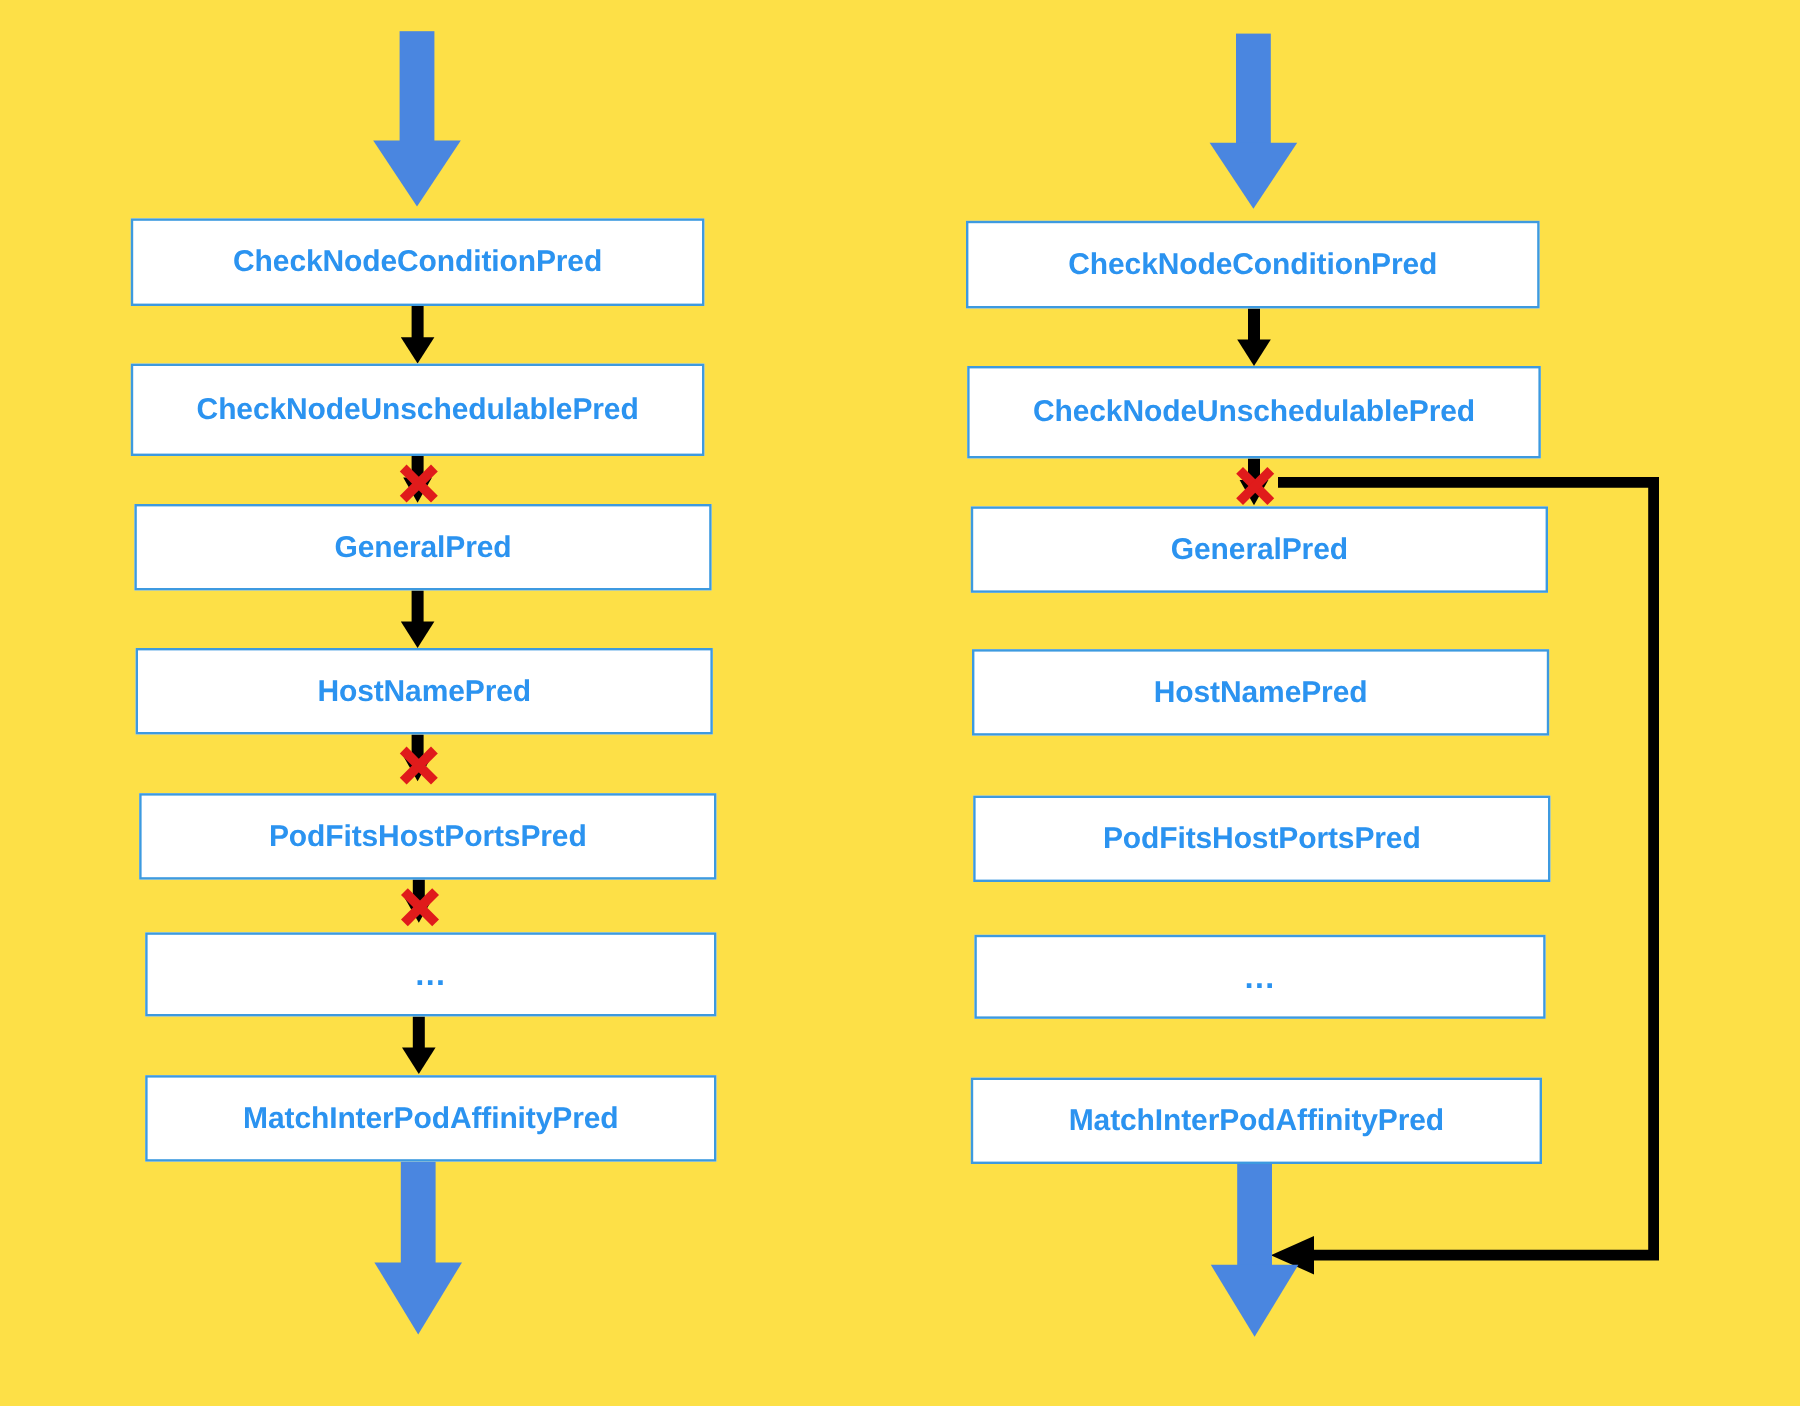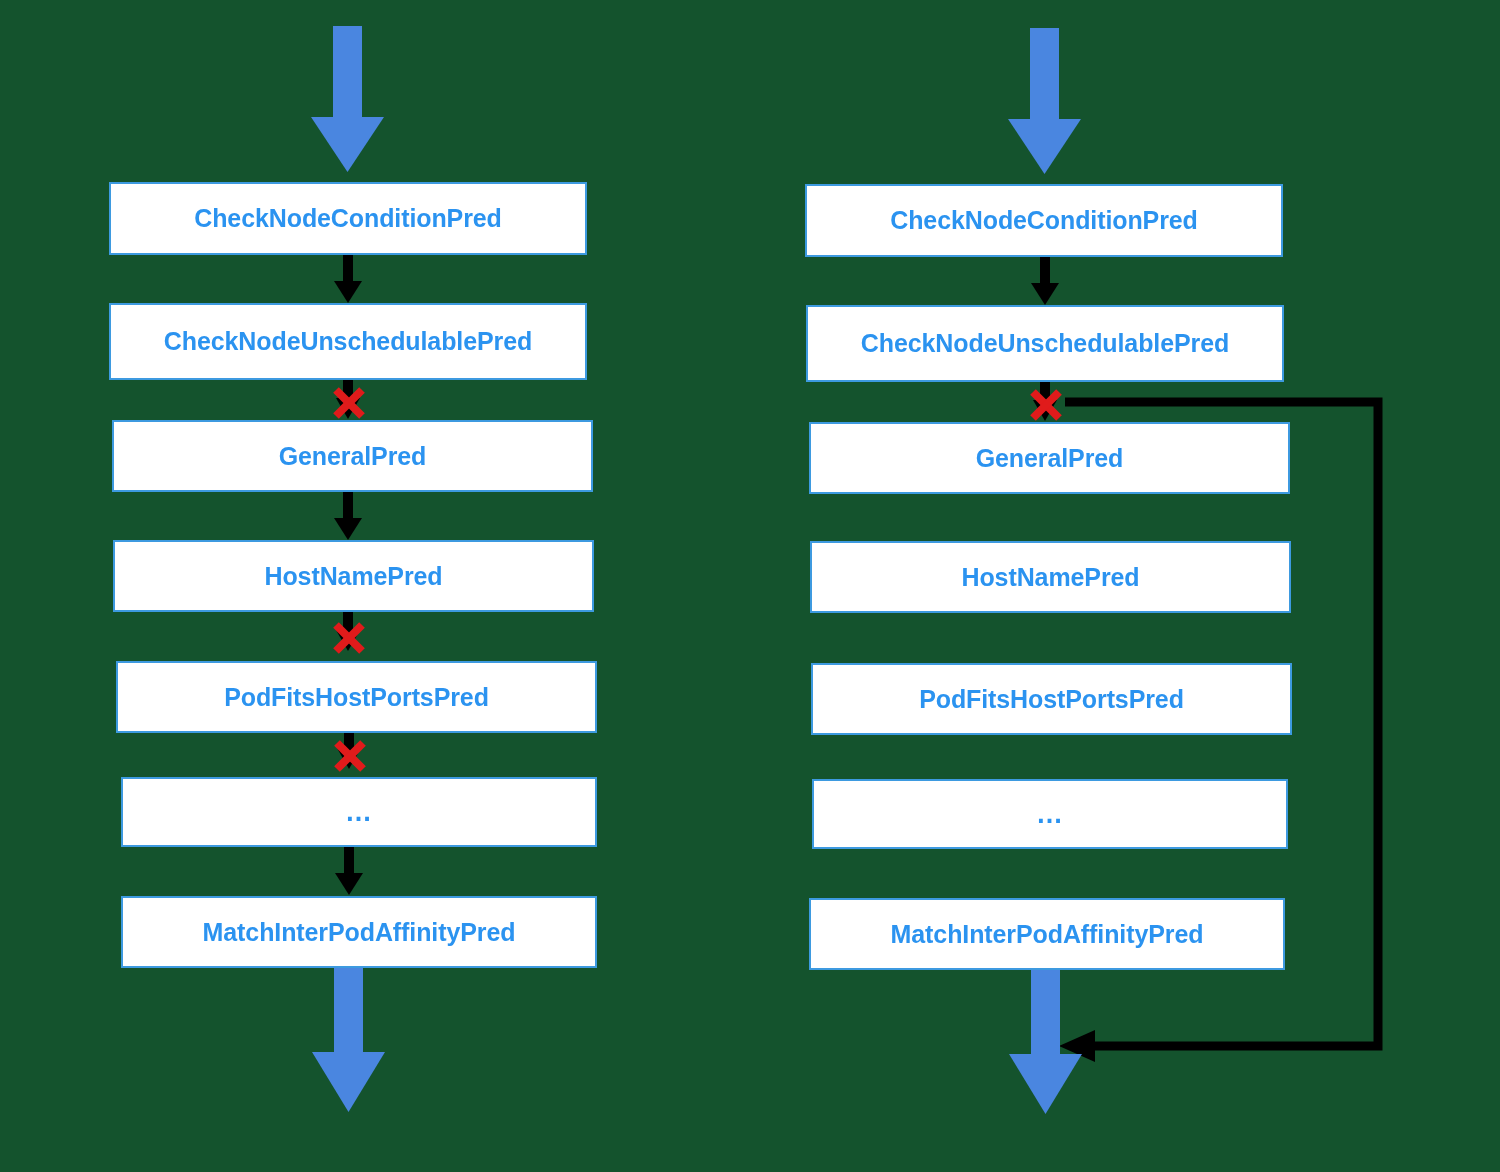--- a/index.html
+++ b/index.html
@@ -4,21 +4,21 @@
 <style>
   html, body {
     margin: 0;
     padding: 0;
     background: #ffffff;
   }
   #stage {
     position: relative;
     width: 1500px;
     height: 1172px;
-    background: #14532d;
+    background: #fde047;
     font-family: "Liberation Sans", sans-serif;
     overflow: hidden;
   }
   #svg-layer {
     position: absolute;
     left: 0;
     top: 0;
     width: 1500px;
     height: 1172px;
     pointer-events: none;

